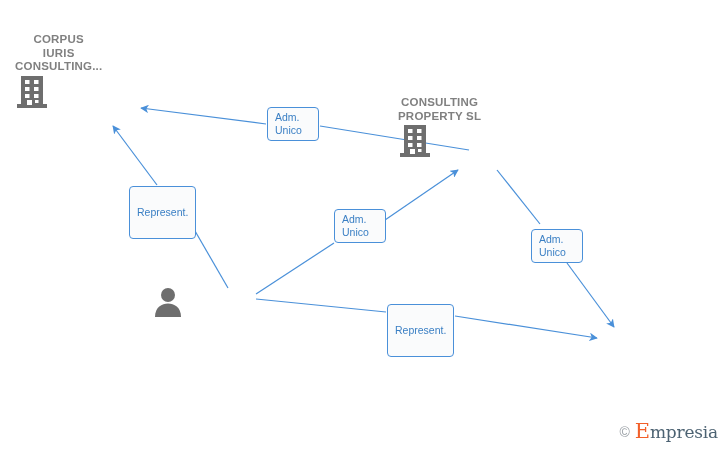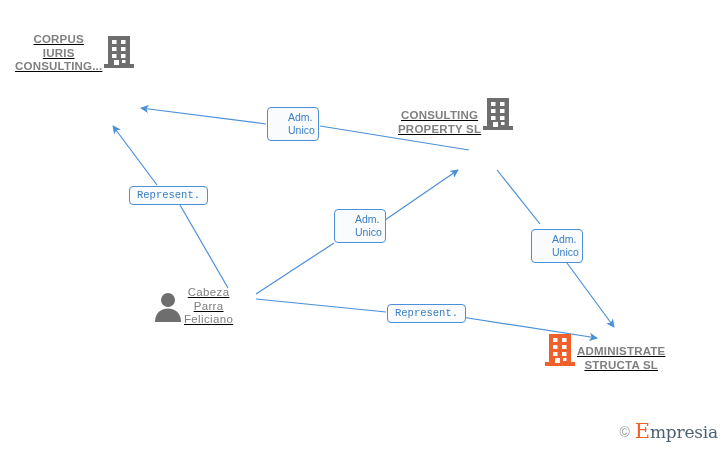--- a/index.html
+++ b/index.html
@@ -19,25 +19,24 @@
   #edges {
     position: absolute;
     left: 0;
     top: 0;
     width: 728px;
     height: 450px;
   }
   .node {
     position: absolute;
     display: flex;
-    flex-direction: row;
-    align-items: flex-end;
+    flex-direction: column;
+    align-items: flex-start;
     width: 170px;
     margin-left: -85px;
-    text-decoration: underline;
   }
   .node-label {
     font-size: 11.5px;
     line-height: 13.5px;
     color: #808080;
     text-align: center;
     letter-spacing: 0.35px;
     white-space: pre-line;
     font-weight: normal;
   }
@@ -49,28 +48,27 @@
     display: block;
   }
   .edge-label {
     position: absolute;
     background: #fafbfc;
     border: 1.3px solid #4a90d9;
     border-radius: 4px;
     color: #3a7fc4;
     font-size: 10.5px;
     line-height: 13px;
-    padding: 3px 20px;
+    padding: 3px 7px;
     text-align: left;
     white-space: pre-line;
     box-sizing: border-box;
   }
   .edge-label.one-line {
-    padding: 2px 7px;
-    font-family: Liberation Mono, monospace;
+    padding: 19px 7px;
   }
   #watermark {
     position: absolute;
     right: 10px;
     bottom: 8px;
     display: flex;
     align-items: center;
     gap: 5px;
   }
   .wm-c {
@@ -167,43 +165,22 @@
     </span>
   </div>
 
   <div class="node" style="left:237px; top:286px;">
     <span class="node-icon">
       <svg width="32" height="32" viewBox="0 0 32 32">
         <circle cx="16" cy="9" r="7" fill="#6e6e6e"></circle>
         <path d="M 3 31 C 3 21 10 17.5 16 17.5 C 22 17.5 29 21 29 31 Z" fill="#6e6e6e"></path>
       </svg>
     </span>
-    <div class="node-label">Cabeza
-Parra
-Feliciano</div>
   </div>
 
-  <div class="node" style="left:628px; top:332px;">
-    <span class="node-icon">
-      <svg width="34" height="36" viewBox="0 0 34 36">
-        <rect x="6" y="2" width="22" height="29" fill="#f2602a"></rect>
-        <rect x="2" y="30" width="30" height="4" fill="#f2602a"></rect>
-        <rect x="10" y="6" width="4.5" height="4" fill="#ffffff"></rect>
-        <rect x="19" y="6" width="4.5" height="4" fill="#ffffff"></rect>
-        <rect x="10" y="13" width="4.5" height="4" fill="#ffffff"></rect>
-        <rect x="19" y="13" width="4.5" height="4" fill="#ffffff"></rect>
-        <rect x="10" y="20" width="4.5" height="4" fill="#ffffff"></rect>
-        <rect x="19" y="20" width="4.5" height="4" fill="#ffffff"></rect>
-        <rect x="12" y="26" width="5" height="5" fill="#ffffff"></rect>
-        <rect x="20" y="26" width="3.5" height="3" fill="#ffffff"></rect>
-      </svg>
-    </span>
-    <div class="node-label company">ADMINISTRATE
-STRUCTA  SL</div>
-  </div>
 
   <div class="edge-label" style="left:267px; top:107px; width:52px;">Adm.
 Unico</div>
 
   <div class="edge-label one-line" style="left:129px; top:186px;">Represent.</div>
 
   <div class="edge-label" style="left:334px; top:209px; width:52px;">Adm.
 Unico</div>
 
   <div class="edge-label" style="left:531px; top:229px; width:52px;">Adm.

